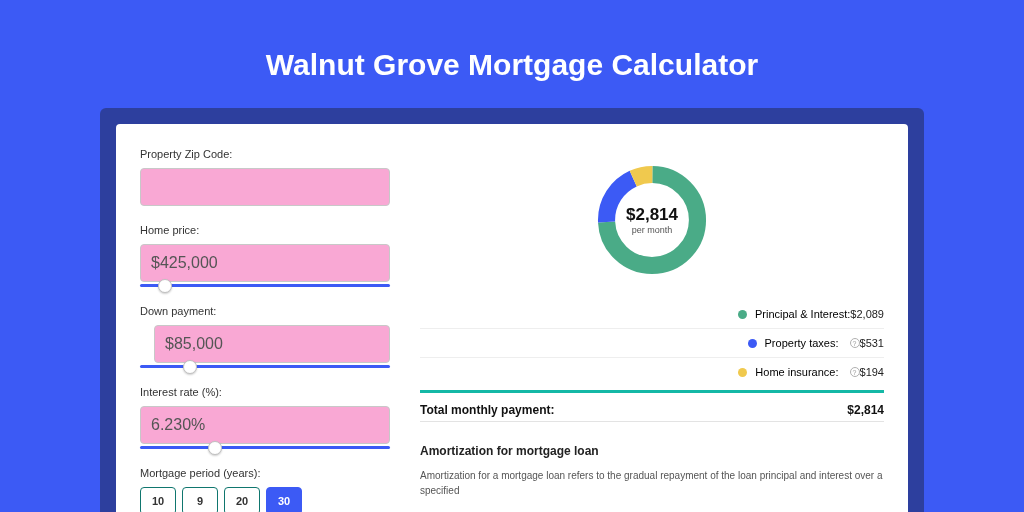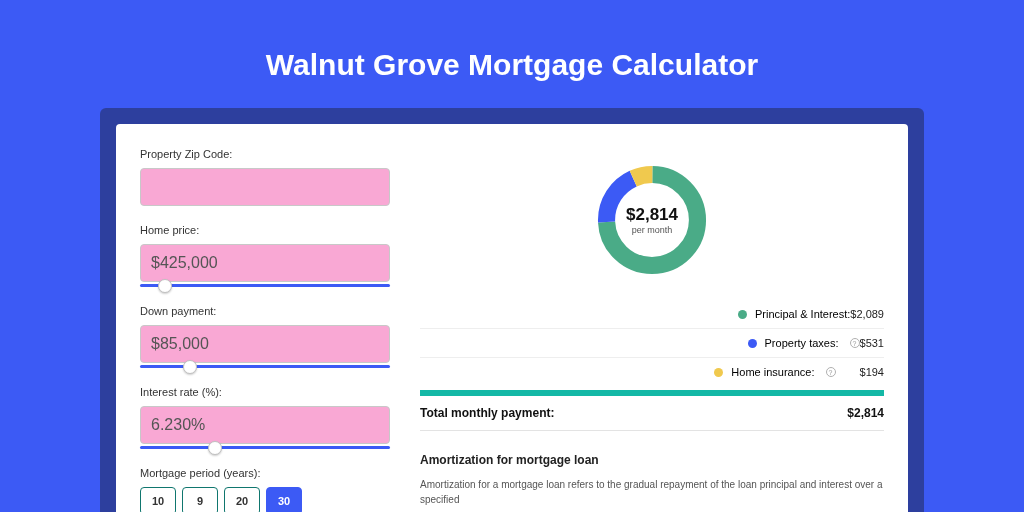--- a/index.html
+++ b/index.html
@@ -54,20 +54,21 @@
   border: 1px solid #c8c8c8;
   border-radius: 4px;
   padding: 9px 10px;
   font-size: 16px;
   color: #555;
   background: #f9a8d4;
 }
 .input-row {
   display: flex;
   gap: 16px;
+  margin-left: 14px;
 }
 .input-row .input:first-child { flex: 1; }
 .input-row .input:last-child { width: 72px; }
 .slider-track {
   height: 3px;
   background: #3c5af5;
   border-radius: 2px;
   position: relative;
   margin-top: 2px;
 }
@@ -145,21 +146,21 @@
   color: #555;
 }
 .legend-row {
   display: flex;
   align-items: center;
   justify-content: flex-end;
   padding: 8px 0;
   border-bottom: 1px solid #eee;
   font-size: 11px;
 }
-.legend-row:last-of-type { border-bottom: none; gap: 24px; }
+.legend-row:last-of-type { border-bottom: none; }
 .legend-left {
   display: flex;
   align-items: center;
   gap: 8px;
 }
 .dot {
   width: 9px;
   height: 9px;
   border-radius: 50%;
   flex-shrink: 0;
@@ -176,25 +177,25 @@
   justify-content: center;
   margin-left: 3px;
 }
 .legend-val {
   color: #222;
   font-weight: 400;
 }
 .total-row {
   display: flex;
   justify-content: space-between;
-  padding: 10px 0 10px;
+  padding: 10px 0 4px;
   font-size: 12px;
   font-weight: 700;
   color: #111;
-  border-top: 6px solid #14b8a6;
+  border-top: 3px solid #14b8a6;
   border-bottom: 1px solid #e3e3e3;
   margin-top: 4px;
   align-items: flex-end;
 }
 .amort-section {
   margin-top: 22px;
 }
 .amort-text {
   font-size: 10px;
   color: #555;

